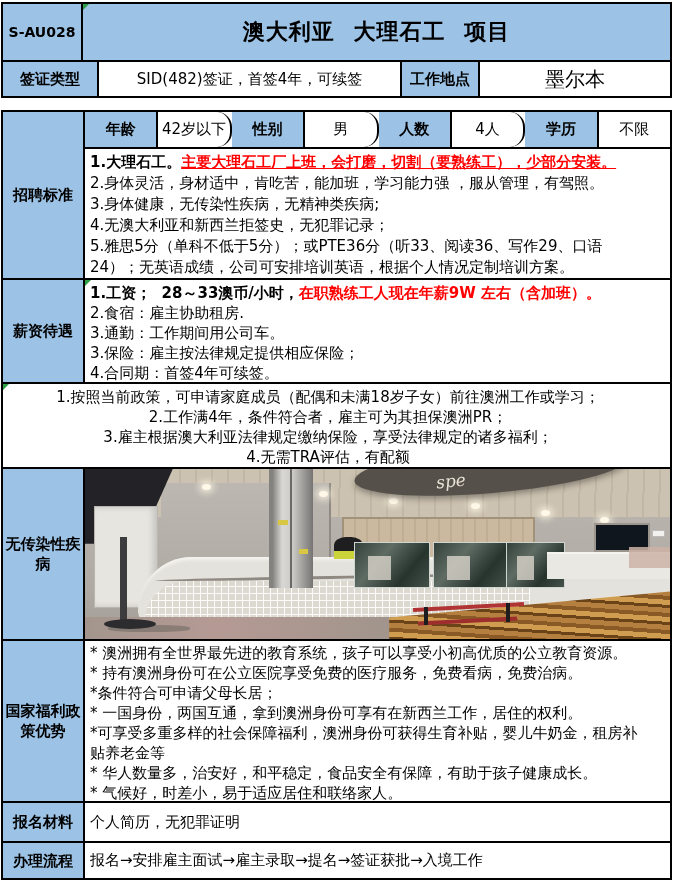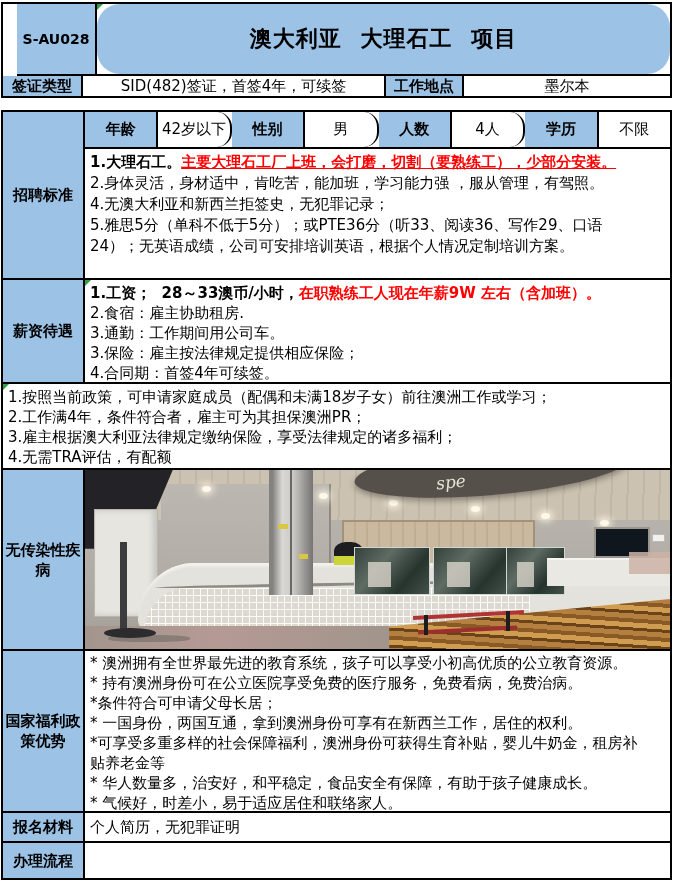--- a/index.html
+++ b/index.html
@@ -8,34 +8,34 @@
     --border_black:#000000;
   }
   *{margin:0;padding:0;box-sizing:border-box;}
   html,body{width:673px;height:882px;background:#fff;overflow:hidden;
     font-family:"DejaVu Sans","Liberation Sans",sans-serif;color:#000;}
   .page{position:relative;width:673px;height:882px;background:#fff;}
 
   
   .tblA{position:absolute;left:1px;top:2px;width:671px;height:96px;
     border:2px solid var(--border_black);display:flex;flex-direction:column;}
-  .hdr-row{height:72px;border-bottom:2px solid var(--border_black);display:flex;margin-left:14px;}
+  .hdr-row{height:58px;border-bottom:2px solid var(--border_black);display:flex;}
   .cell{display:flex;align-items:center;justify-content:center;}
   .blue{background:var(--header_blue);}
   .code-cell{width:80px;border-right:2px solid var(--border_black);
     font-weight:bold;font-size:14px;}
   .title-cell{flex:1;font-weight:bold;font-size:22px;word-spacing:10px;
-    position:relative;letter-spacing:1px;border-radius:23px;}
+    position:relative;letter-spacing:1px;}
   .visa-row{flex:1;display:flex;}
   .lbl{font-weight:bold;font-size:15px;}
-  .visa-label{width:80px;border-right:2px solid var(--border_black);}
+  .visa-label{width:96px;border-right:2px solid var(--border_black);}
   .visa-value{width:303px;border-right:2px solid var(--border_black);
     background:#fff;font-size:15px;}
   .loc-label{width:78px;border-right:2px solid var(--border_black);}
-  .loc-value{flex:1;background:#fff;font-size:15px;}
+  .loc-value{flex:1;background:#fff;font-size:20px;}
 
   
   .tblB{position:absolute;left:1px;top:110px;width:671px;height:770px;
     border:2px solid var(--border_black);display:flex;flex-direction:column;}
   .section{display:flex;border-bottom:2px solid var(--border_black);}
   .section:last-child{border-bottom:none;flex:1;}
   .label-cell{width:82px;border-right:2px solid var(--border_black);
     background:var(--header_blue);display:flex;align-items:center;
     justify-content:center;text-align:center;font-weight:bold;font-size:15px;
     padding:0 0;line-height:20px;}
@@ -48,25 +48,25 @@
   .demo-row{height:37px;border-bottom:2px solid var(--border_black);display:flex;}
   .demo-row .cell{flex:1;font-size:15px;border-right:2px solid var(--border_black);}
   .demo-row .cell:last-child{border-right:none;}
   .demo-row .hd{font-weight:bold;}
   .demo-row .val{background:#fff;border-radius:15px;}
 
   .sec-recruit{height:168px;}
   .sec-salary{height:104px;}
   .sec-salary .content{line-height:20px;}
   .sec-adv{height:86px;}
-  .sec-adv .content{line-height:20px;}
+  .sec-adv .content{line-height:20px;text-align:center;}
   .sec-photo{height:181px;}
   .sec-welfare{height:162px;}
   .sec-welfare .content{line-height:20px;padding-top:2px;}
-  .sec-materials{height:30px;}
+  .sec-materials{height:42px;}
   .single-line{display:flex;align-items:center;padding:8px 5px;font-size:15px;flex:1;}
 
   .b{font-weight:bold;}
   .red{color:var(--red_accent);font-weight:bold;}
   .red-u{color:var(--red_accent);font-weight:bold;text-decoration:underline;
     text-decoration-color:var(--red_accent);}
 
   .gt{position:absolute;top:0;left:0;width:0;height:0;
     border-top:6px solid #2f9e44;border-right:6px solid transparent;}
 
@@ -165,20 +165,21 @@
           <div class="cell blue hd">性别</div>
           <div class="cell val">男</div>
           <div class="cell blue hd">人数</div>
           <div class="cell val">4人</div>
           <div class="cell blue hd">学历</div>
           <div class="cell val">不限</div>
         </div>
         <div class="content">
           <div class="ln"><span class="b">1.大理石工。</span><span class="red-u">主要大理石工厂上班，会打磨，切割（要熟练工），少部分安装。</span></div>
           <div class="ln">2.身体灵活，身材适中，肯吃苦，能加班，学习能力强 ，服从管理，有驾照。</div>
+          <div class="ln">3.身体健康，无传染性疾病，无精神类疾病;</div>
           <div class="ln">4.无澳大利亚和新西兰拒签史，无犯罪记录；</div>
           <div class="ln">5.雅思5分（单科不低于5分）；或PTE36分（听33、阅读36、写作29、口语24）；无英语成绩，公司可安排培训英语，根据个人情况定制培训方案。</div>
         </div>
       </div>
     </div>
 
     <div class="section sec-salary">
       <div class="label-cell">薪资待遇</div>
       <div class="content">
         <span class="gt"></span>
@@ -262,16 +263,17 @@
       </div>
     </div>
 
     <div class="section sec-materials">
       <div class="label-cell">报名材料</div>
       <div class="single-line">个人简历，无犯罪证明</div>
     </div>
 
     <div class="section sec-process">
       <div class="label-cell">办理流程</div>
+      <div class="single-line">报名→安排雇主面试→雇主录取→提名→签证获批→入境工作</div>
     </div>
 
   </div>
 </div>
 
 </body></html>

